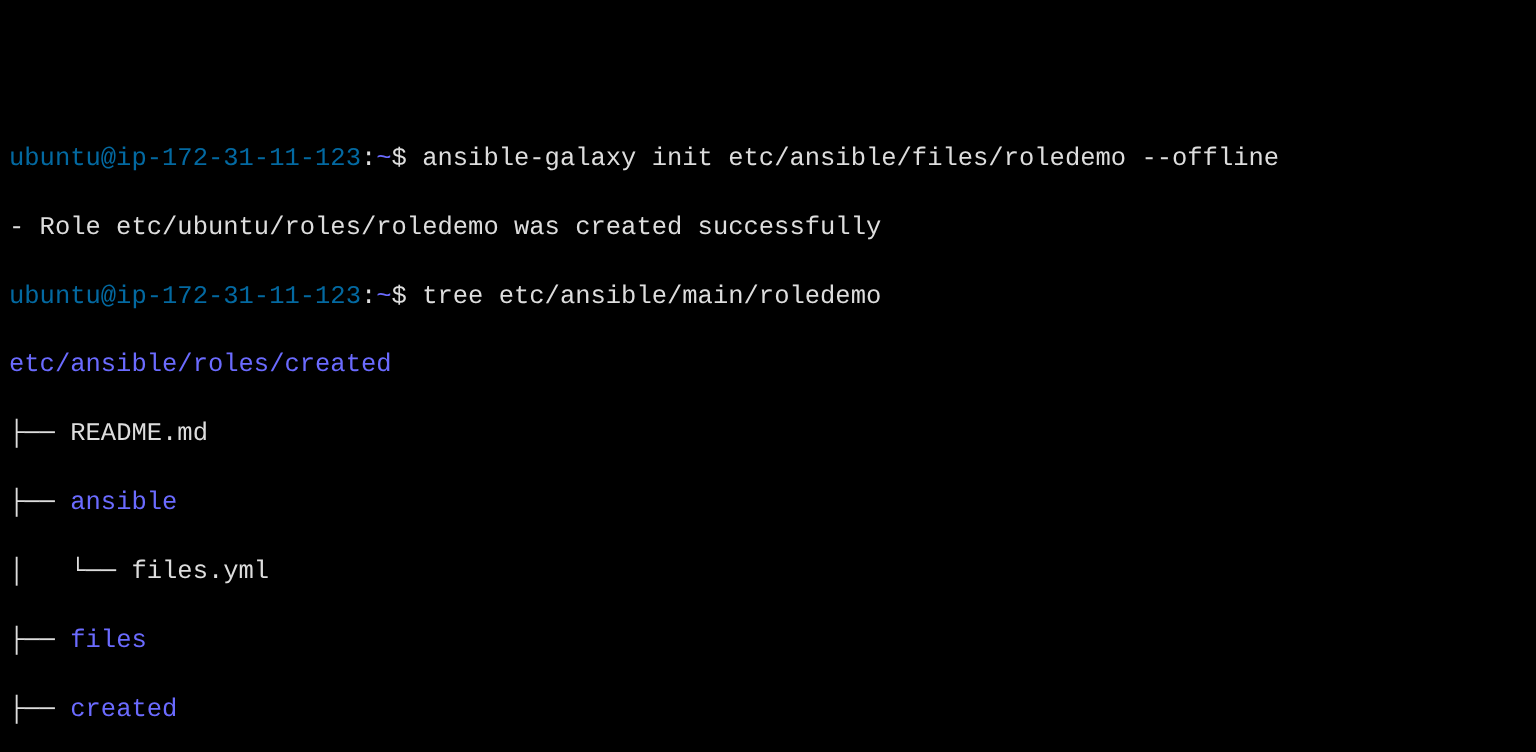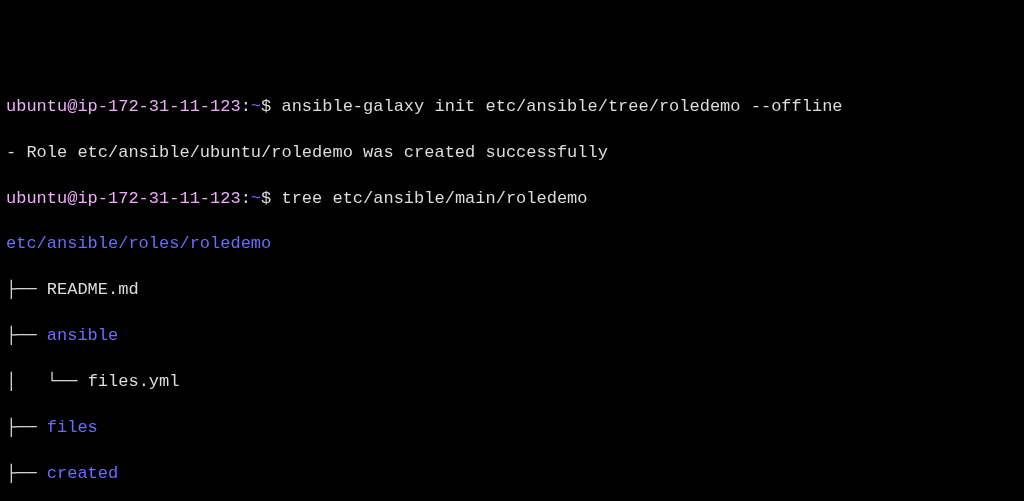--- a/index.html
+++ b/index.html
@@ -8,34 +8,34 @@
       color: #ddd;
       font-family: 'Consolas','Monaco','Courier New',monospace;
       font-size: 17px;
       line-height: 1.35;
       padding: 4px 6px;
       width: 1024px;
       height: 501px;
       overflow: hidden;
       white-space: pre;
     }
-    .green { color: #f0abfc; }
+    .green { color: #0369a1; }
     .blue { color: #6b6bff; }
     .white { color: #ddd; }
     div.line { white-space: pre; }
   </style>
 </head>
 <body>
 
 
 
-<div class="line"><span class="green">ubuntu@ip-172-31-11-123</span><span class="white">:</span><span class="blue">~</span><span class="white">$ </span><span class="white">ansible-galaxy init etc/ansible/tree/roledemo --offline</span></div>
-<div class="line white">- Role etc/ansible/ubuntu/roledemo was created successfully</div>
+<div class="line"><span class="green">ubuntu@ip-172-31-11-123</span><span class="white">:</span><span class="blue">~</span><span class="white">$ </span><span class="white">ansible-galaxy init etc/ansible/files/roledemo --offline</span></div>
+<div class="line white">- Role etc/ubuntu/roles/roledemo was created successfully</div>
 <div class="line"><span class="green">ubuntu@ip-172-31-11-123</span><span class="white">:</span><span class="blue">~</span><span class="white">$ </span><span class="white">tree etc/ansible/main/roledemo</span></div>
-<div class="line blue">etc/ansible/roles/roledemo</div>
+<div class="line blue">etc/ansible/roles/created</div>
 <div class="line"><span class="white">├── </span><span class="white">README.md</span></div>
 <div class="line"><span class="white">├── </span><span class="blue">ansible</span></div>
 <div class="line"><span class="white">│   └── </span><span class="white">files.yml</span></div>
 <div class="line"><span class="white">├── </span><span class="blue">files</span></div>
 <div class="line"><span class="white">├── </span><span class="blue">created</span></div>
 
 
 
 
 

